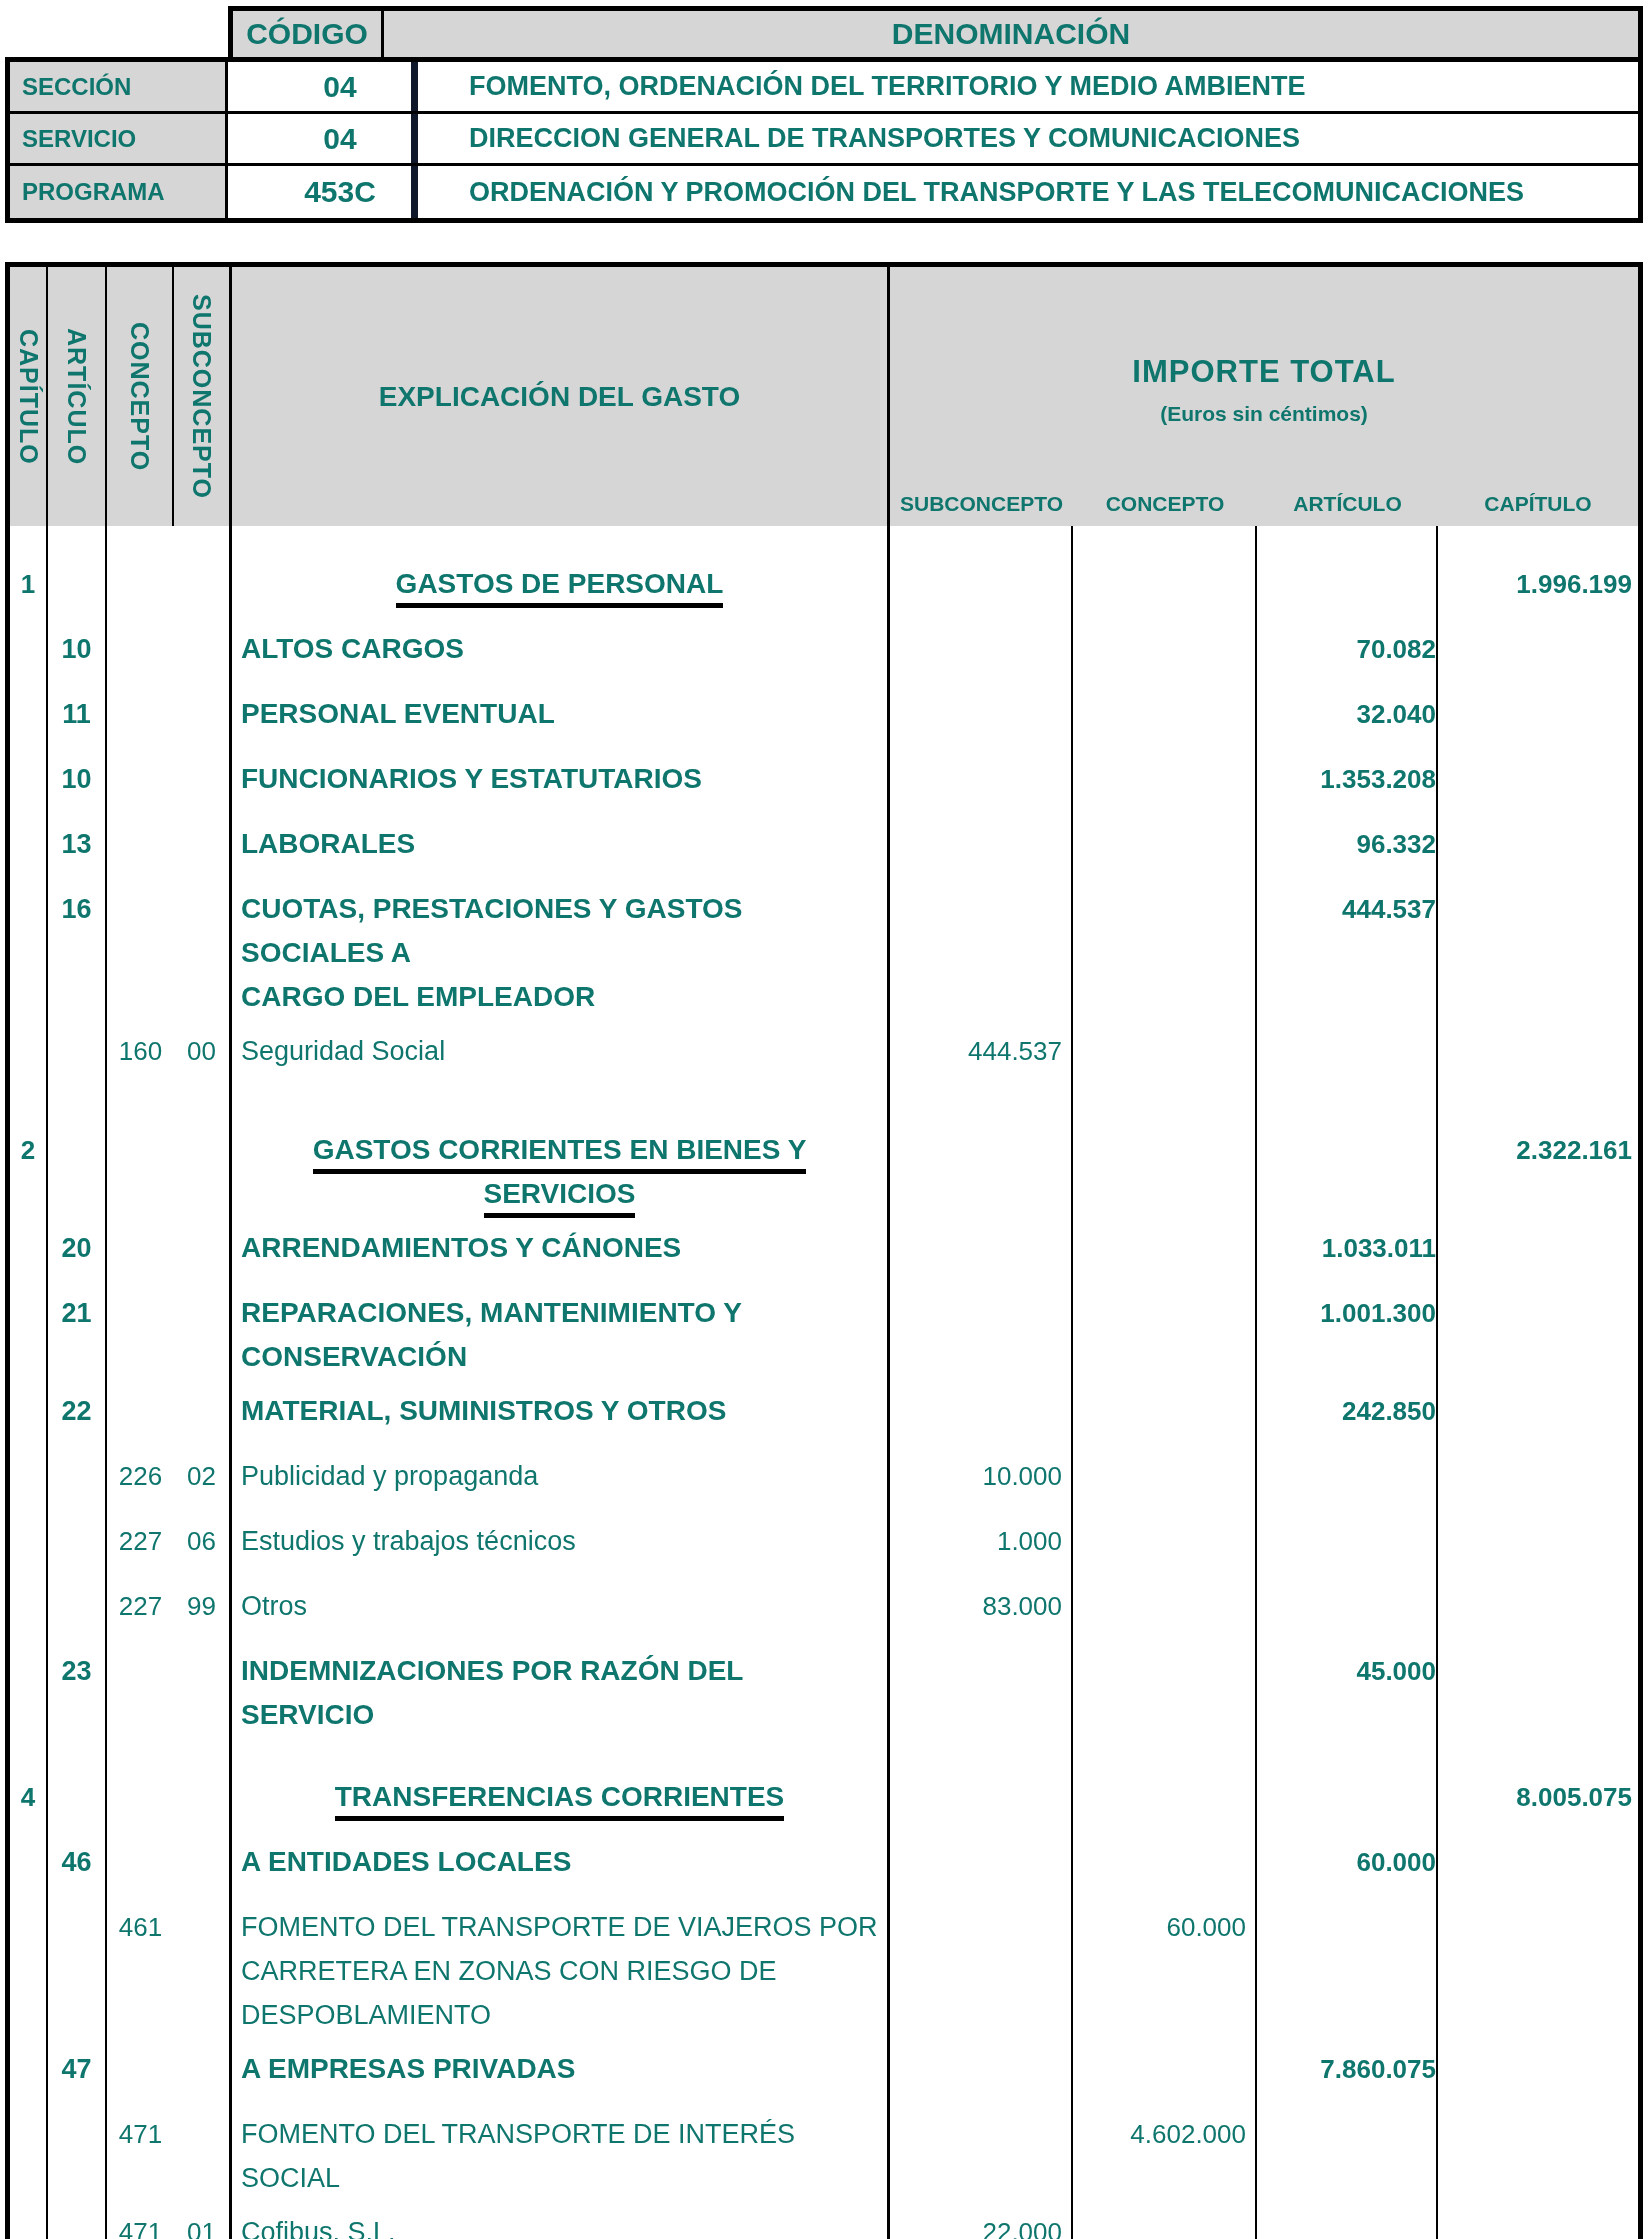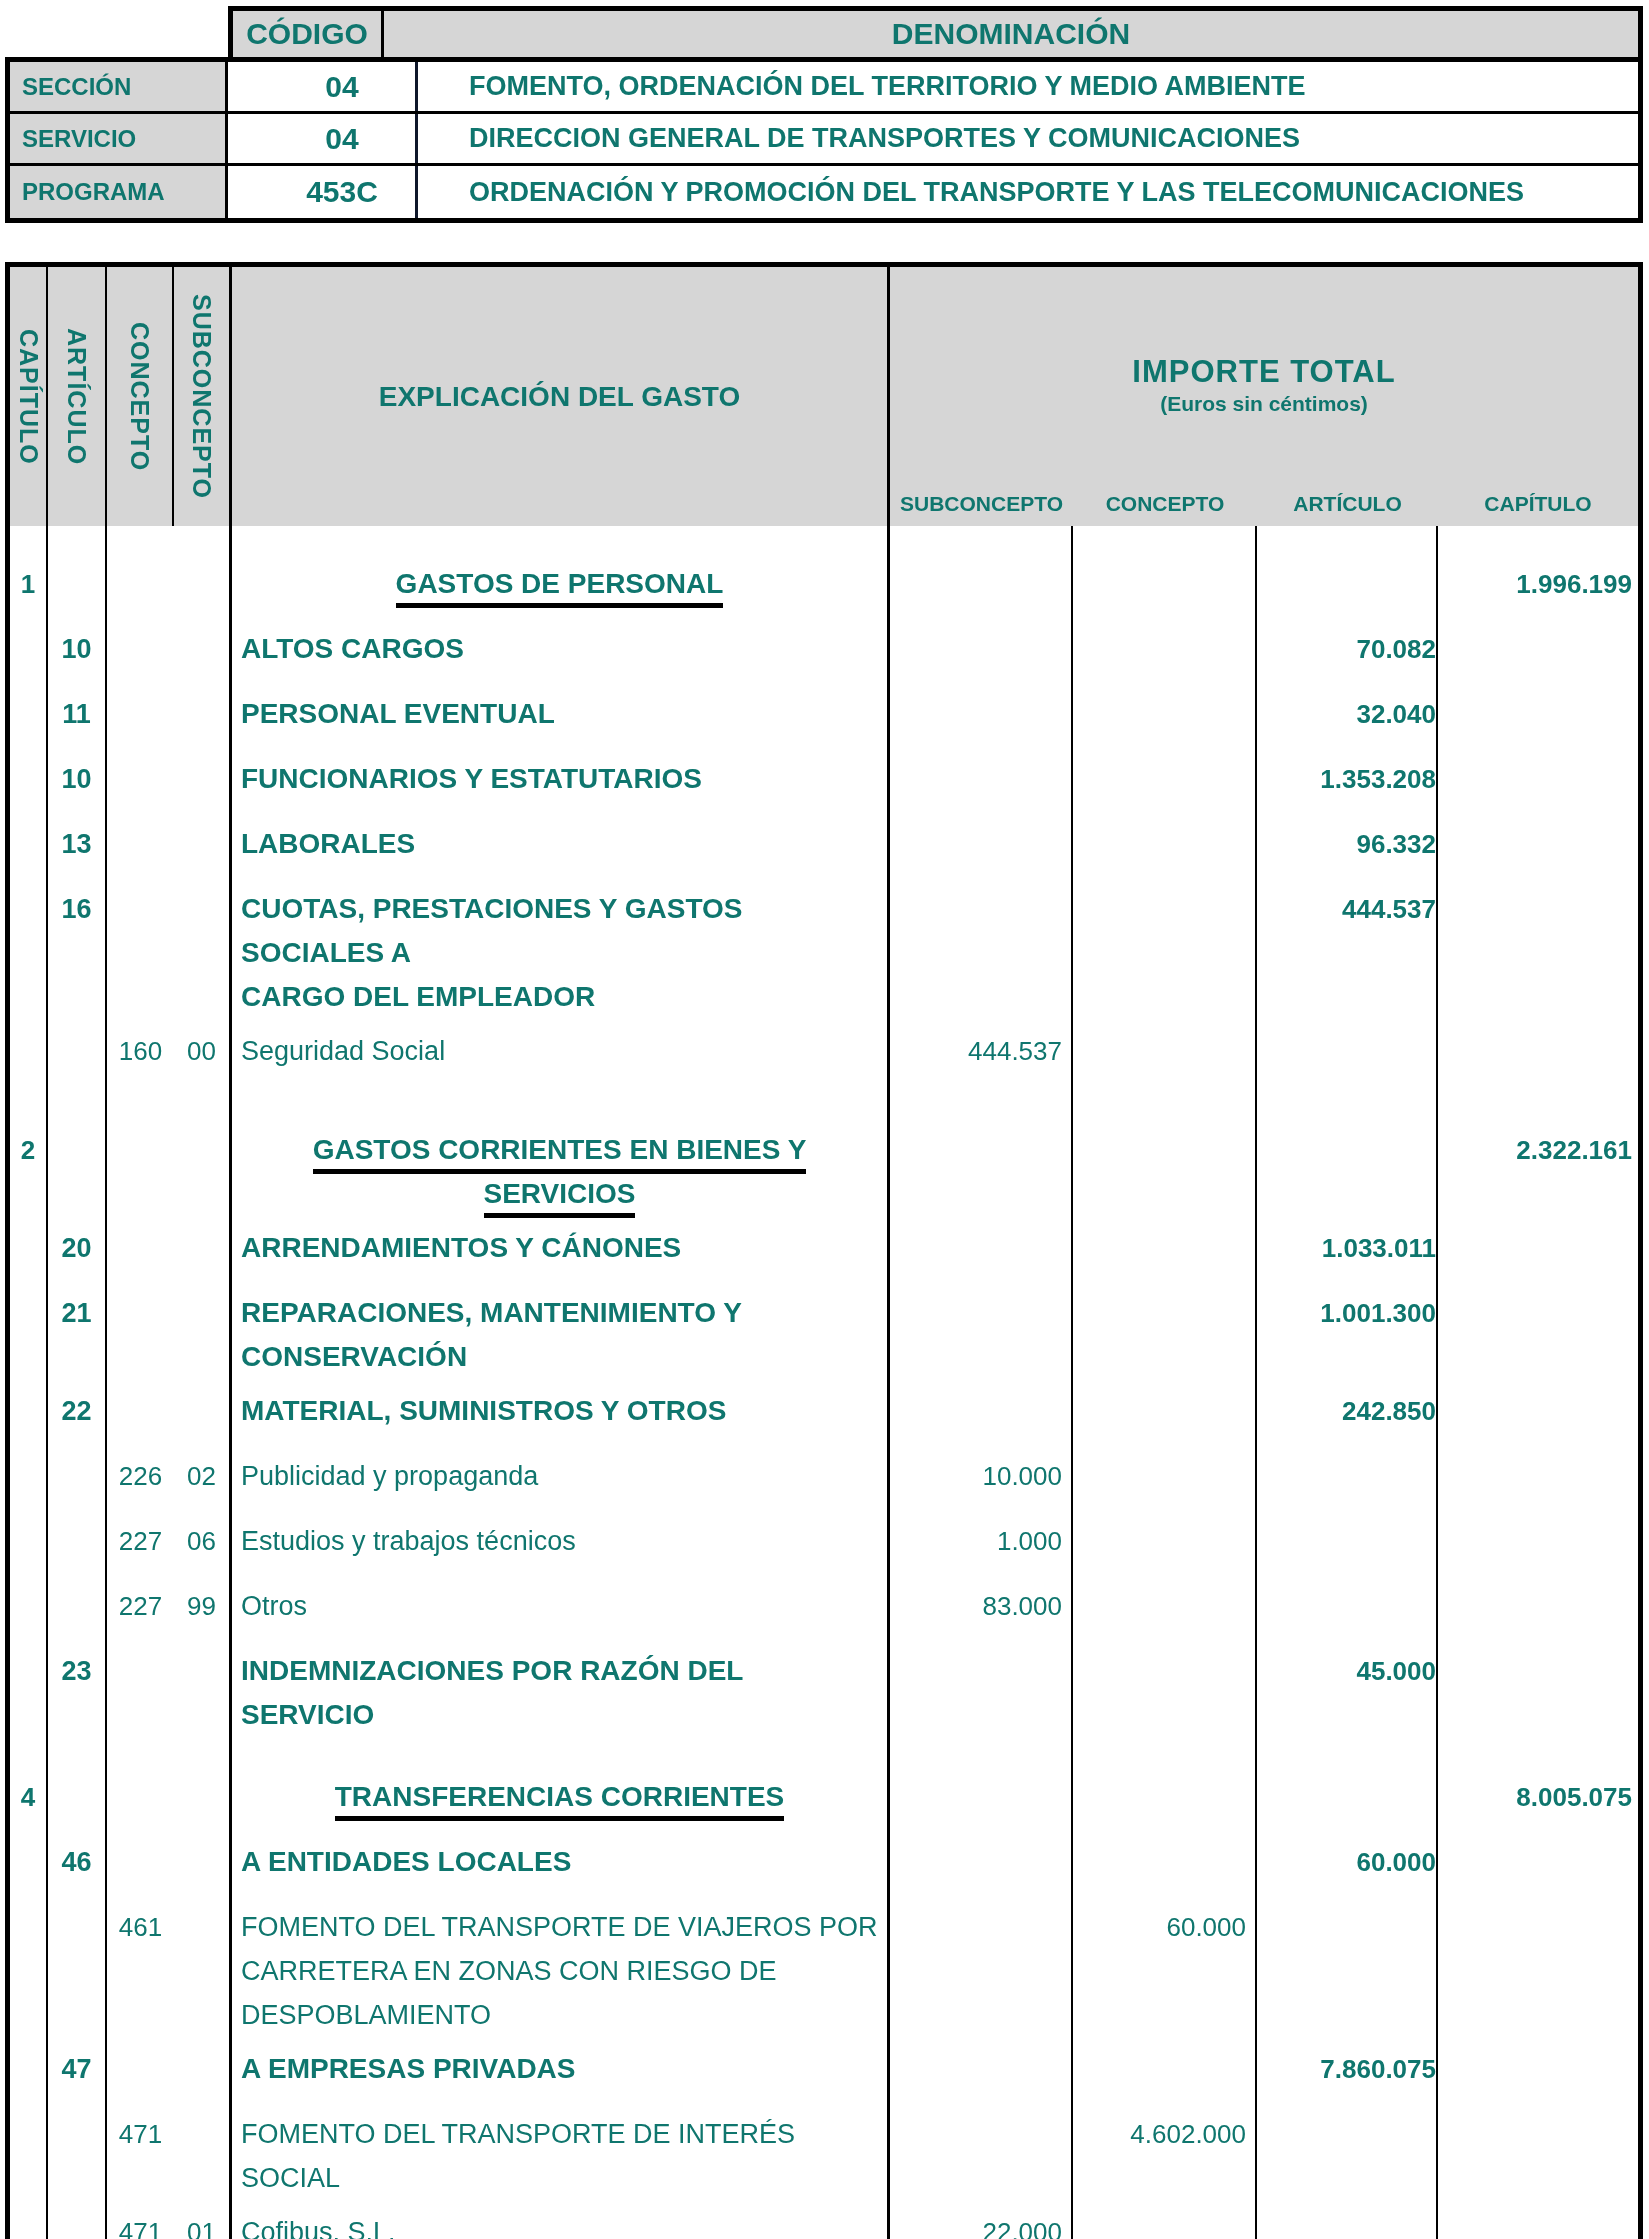--- a/index.html
+++ b/index.html
@@ -15,21 +15,21 @@
                background:#d6d6d6; height:51px; }
   .tt-codigo-h { width:151px; border-right:3px solid #000; display:flex; align-items:center;
                  justify-content:center; font-weight:bold; font-size:30px; }
   .tt-denom-h { flex:1; display:flex; align-items:center; justify-content:center;
                 font-weight:bold; font-size:30px;border-radius:20px; }
   .tt-body { border:5px solid #000; display:flex; flex-direction:column; }
   .tt-row { display:flex; height:52px;gap:41px; }
   .tt-row.sep { border-bottom:3px solid #000; }
   .tt-label { width:218px; background:#d6d6d6; border-right:3px solid #000; display:flex;
               align-items:center; padding-left:12px; font-weight:bold; font-size:24px; }
-  .tt-code { width:149px; border-right:3px solid #0f172a; display:flex; align-items:center;
+  .tt-code { width:149px; border-right:7px solid #0f172a; display:flex; align-items:center;
              justify-content:center; font-weight:bold; font-size:30px; }
   .tt-denom { flex:1; display:flex; align-items:center; padding-left:10px;
               font-weight:bold; font-size:27px; white-space:nowrap; overflow:hidden; }
 
   
   .main-table { position:absolute; top:262px; left:5px; width:1638px; height:1977px;
                 border:5px solid #000; border-bottom:none; overflow:hidden;
                 display:flex; flex-direction:column; }
 
   
@@ -38,21 +38,21 @@
   .hc1 { width:38px; border-right:2px solid #000; }
   .hc2 { width:59px; border-right:2px solid #000; }
   .hc3 { width:67px; border-right:2px solid #000; }
   .hc4 { width:58px; border-right:3px solid #000; }
   .hc5 { width:658px; border-right:3px solid #000; font-weight:bold; font-size:28px; }
   .himp { flex:1; position:relative; }
   .vtext { writing-mode:vertical-rl; font-weight:bold; font-size:25px; letter-spacing:1px;
            white-space:nowrap; }
   .imp-title-wrap { position:absolute; top:87px; left:0; right:0; text-align:center; }
   .imp-title { font-weight:bold; font-size:31px; letter-spacing:1px; }
-  .imp-sub { font-weight:bold; font-size:21px; margin-top:2px; }
+  .imp-sub { font-weight:bold; font-size:21px; margin-top:12px; }
   .imp-cols { position:absolute; bottom:10px; left:0; right:0; display:flex; }
   .impc { text-align:center; font-weight:bold; font-size:21px; }
   .impc1 { width:183px; } .impc2 { width:184px; } .impc3 { width:181px; } .impc4 { flex:1; }
 
   
   .mt-body { flex:1; display:flex; flex-direction:column; }
   .row { display:flex; align-items:stretch; min-height:65px; flex:none; }
   .row.spacer { min-height:0; }
   .cell { padding-top:10px; line-height:44px; font-size:26px; }
   .c1 { width:38px; border-right:2px solid #000; text-align:center; font-weight:bold; }

